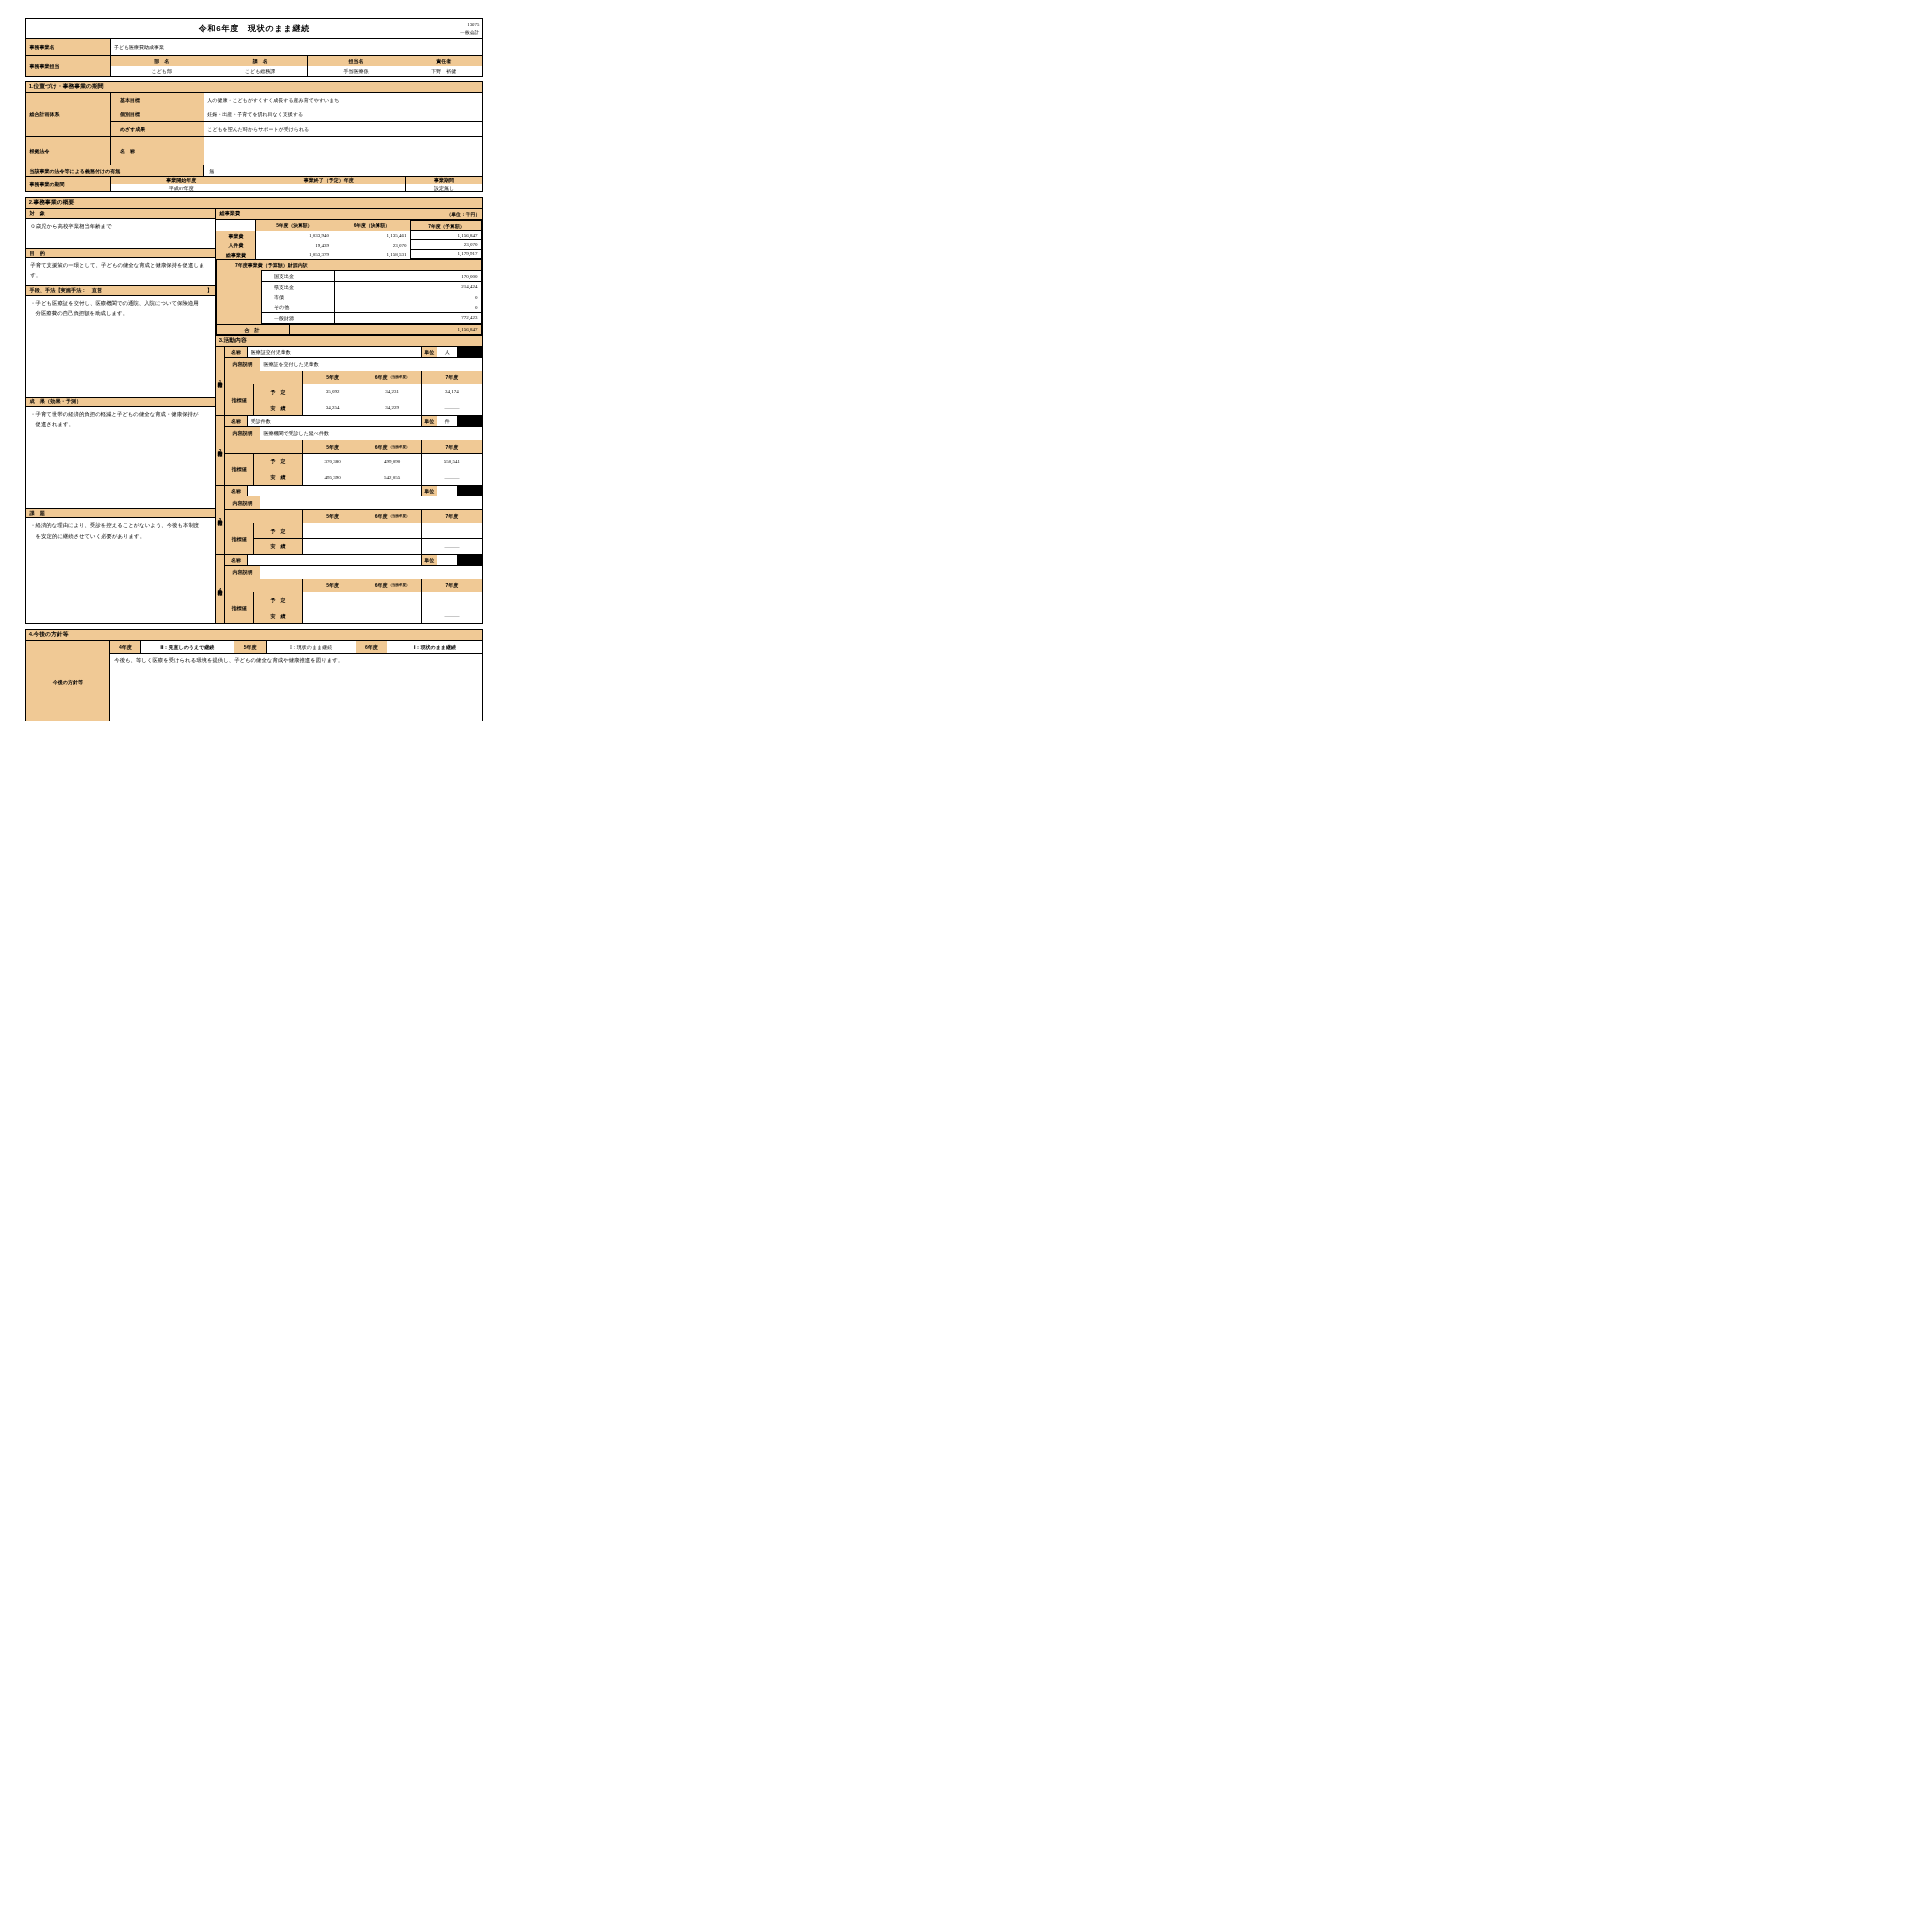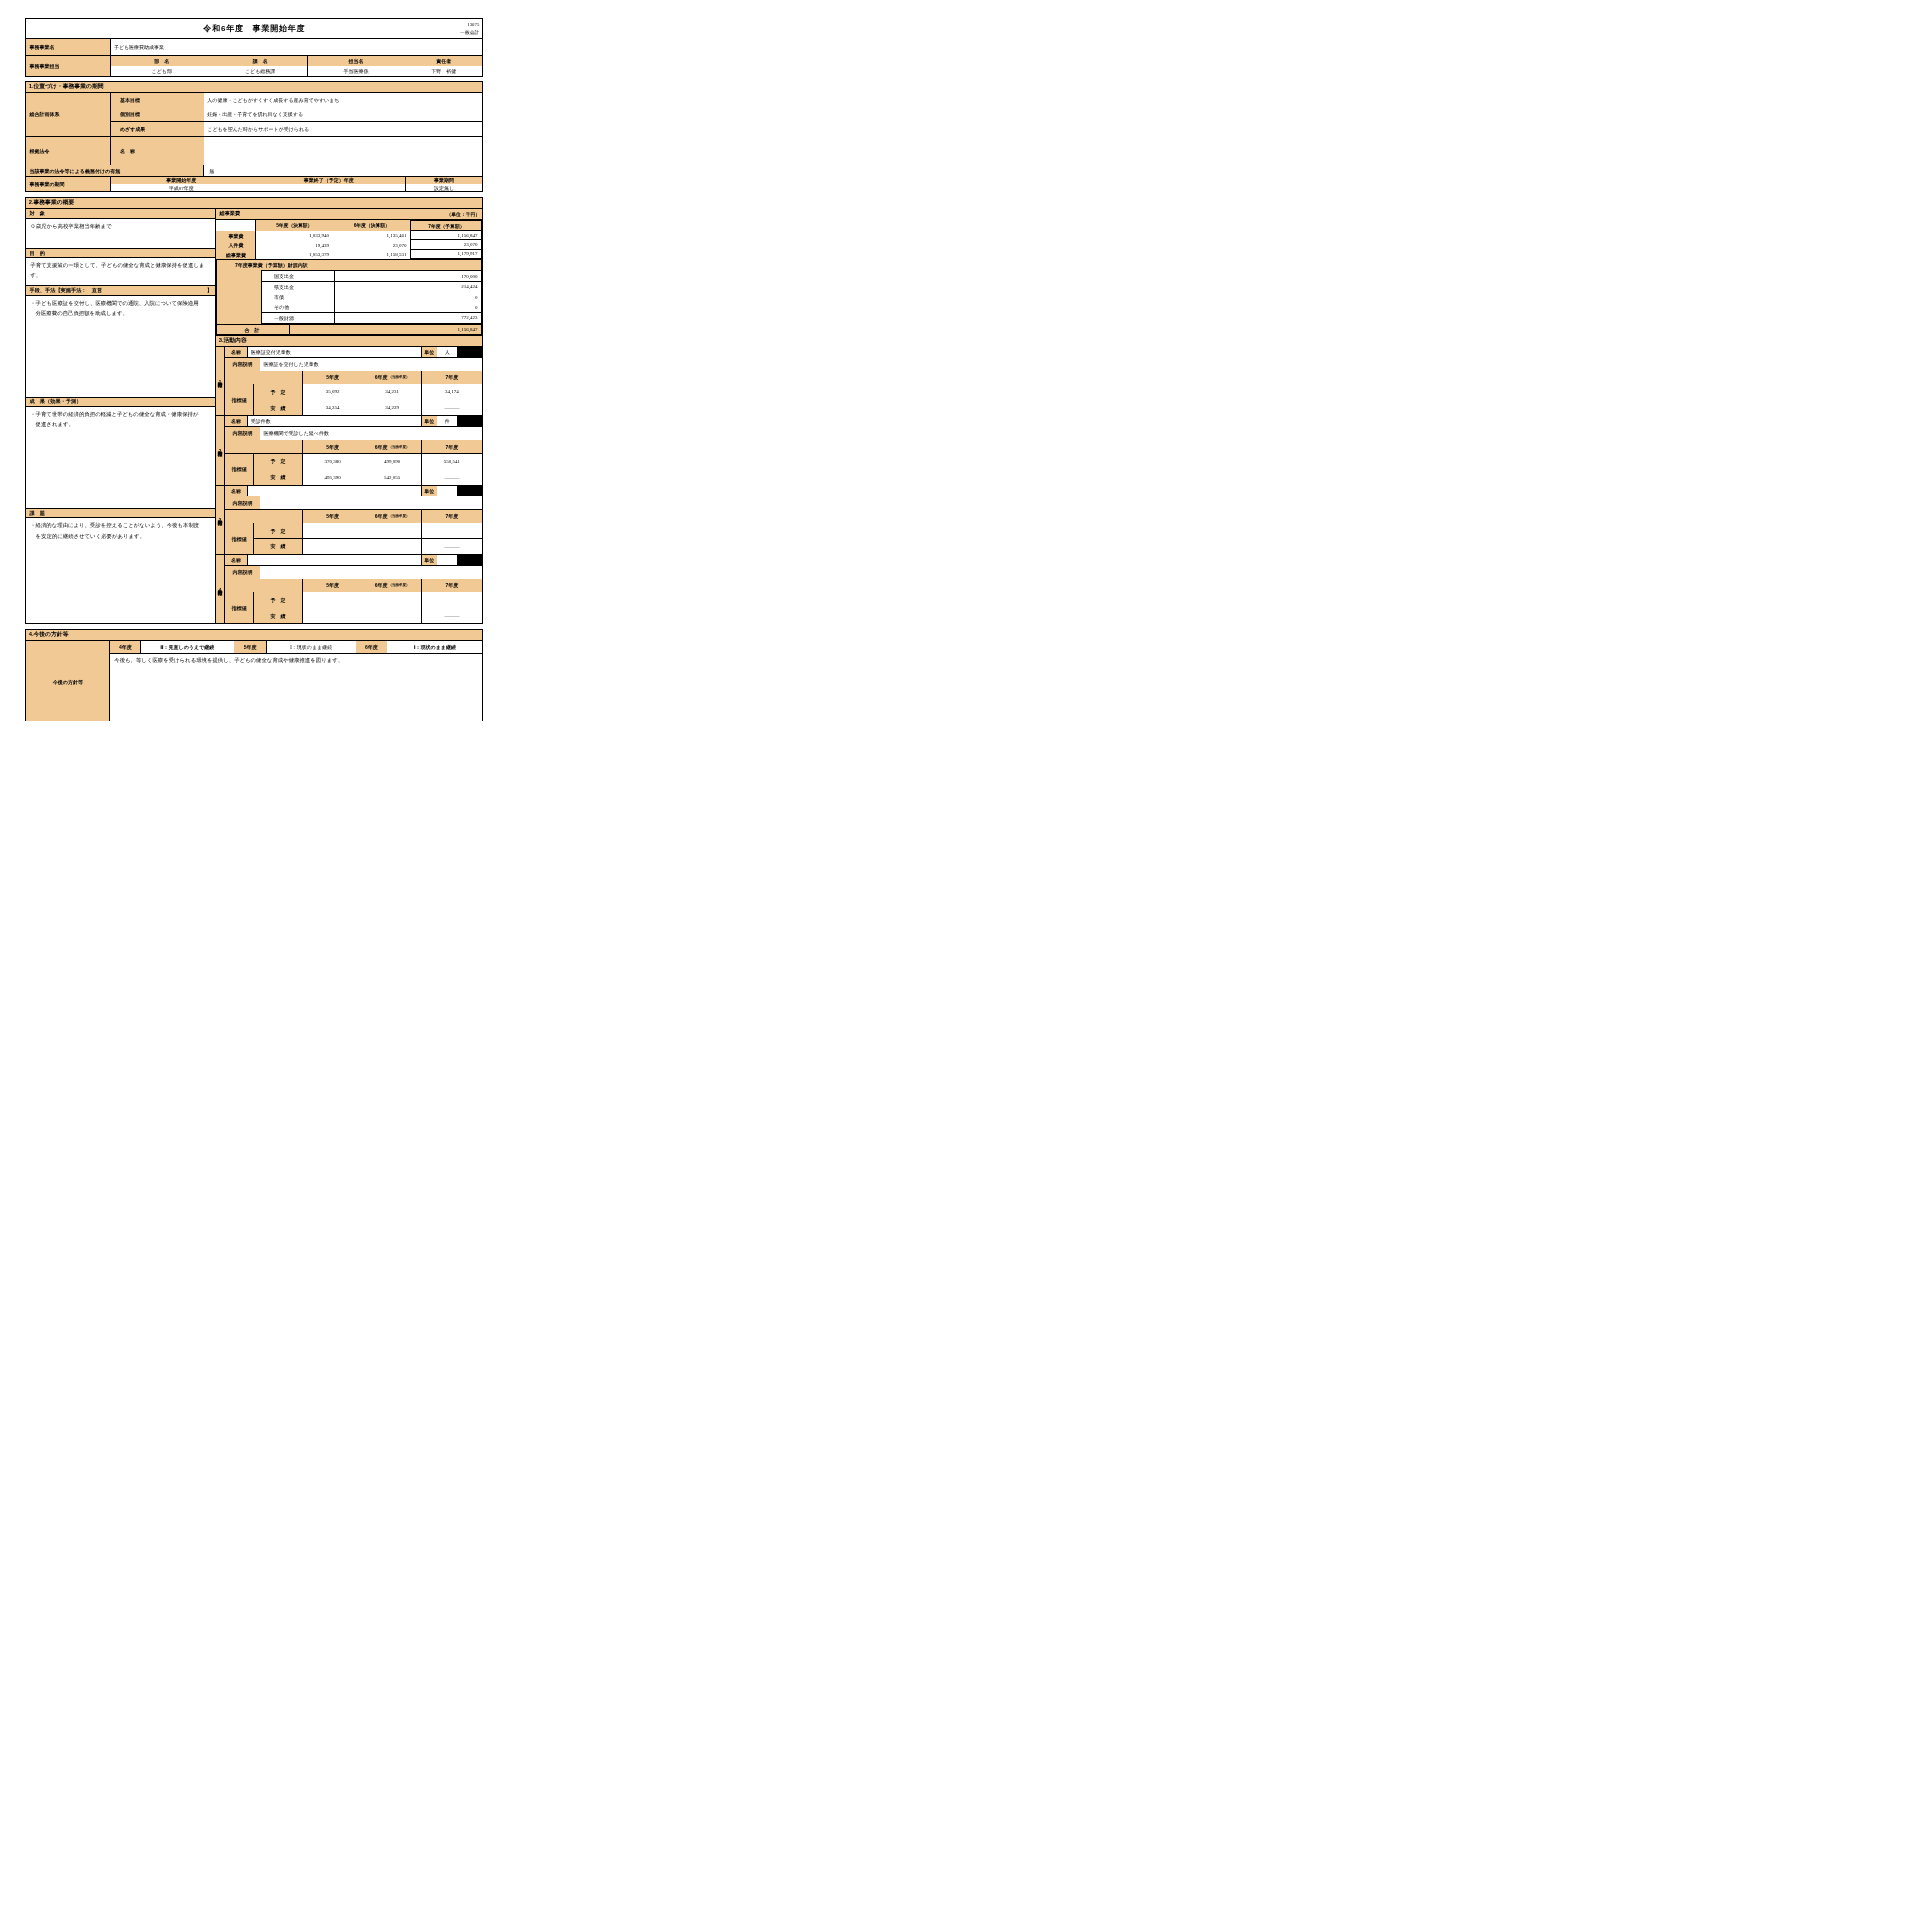--- a/index.html
+++ b/index.html
@@ -50,21 +50,21 @@
   .y7box { width:72px; border:0.8px solid #000; display:flex; flex-direction:column; background:#fff; }
   .y7box .c { border-bottom:0.4px solid #000; }
   .y7box .c:last-child { border-bottom:none; }
 </style>
 </head>
 <body>
 
 <div class="form">
 
   <div class="titlebar peach outer">
-    <div class="title sans">令和6年度　事業開始年度</div>
+    <div class="title sans">令和6年度　現状のまま継続</div>
     <div class="codeblock">
       <div>13075</div>
       <div>一般会計</div>
     </div>
   </div>
 
   <div class="grid" style="grid-template-columns:84px 1fr; grid-template-rows:16px; border:1.2px solid #000; border-top:none;">
     <div class="c peach lbl pl">事務事業名</div>
     <div class="c white pl">子ども医療費助成事業</div>
   </div>

